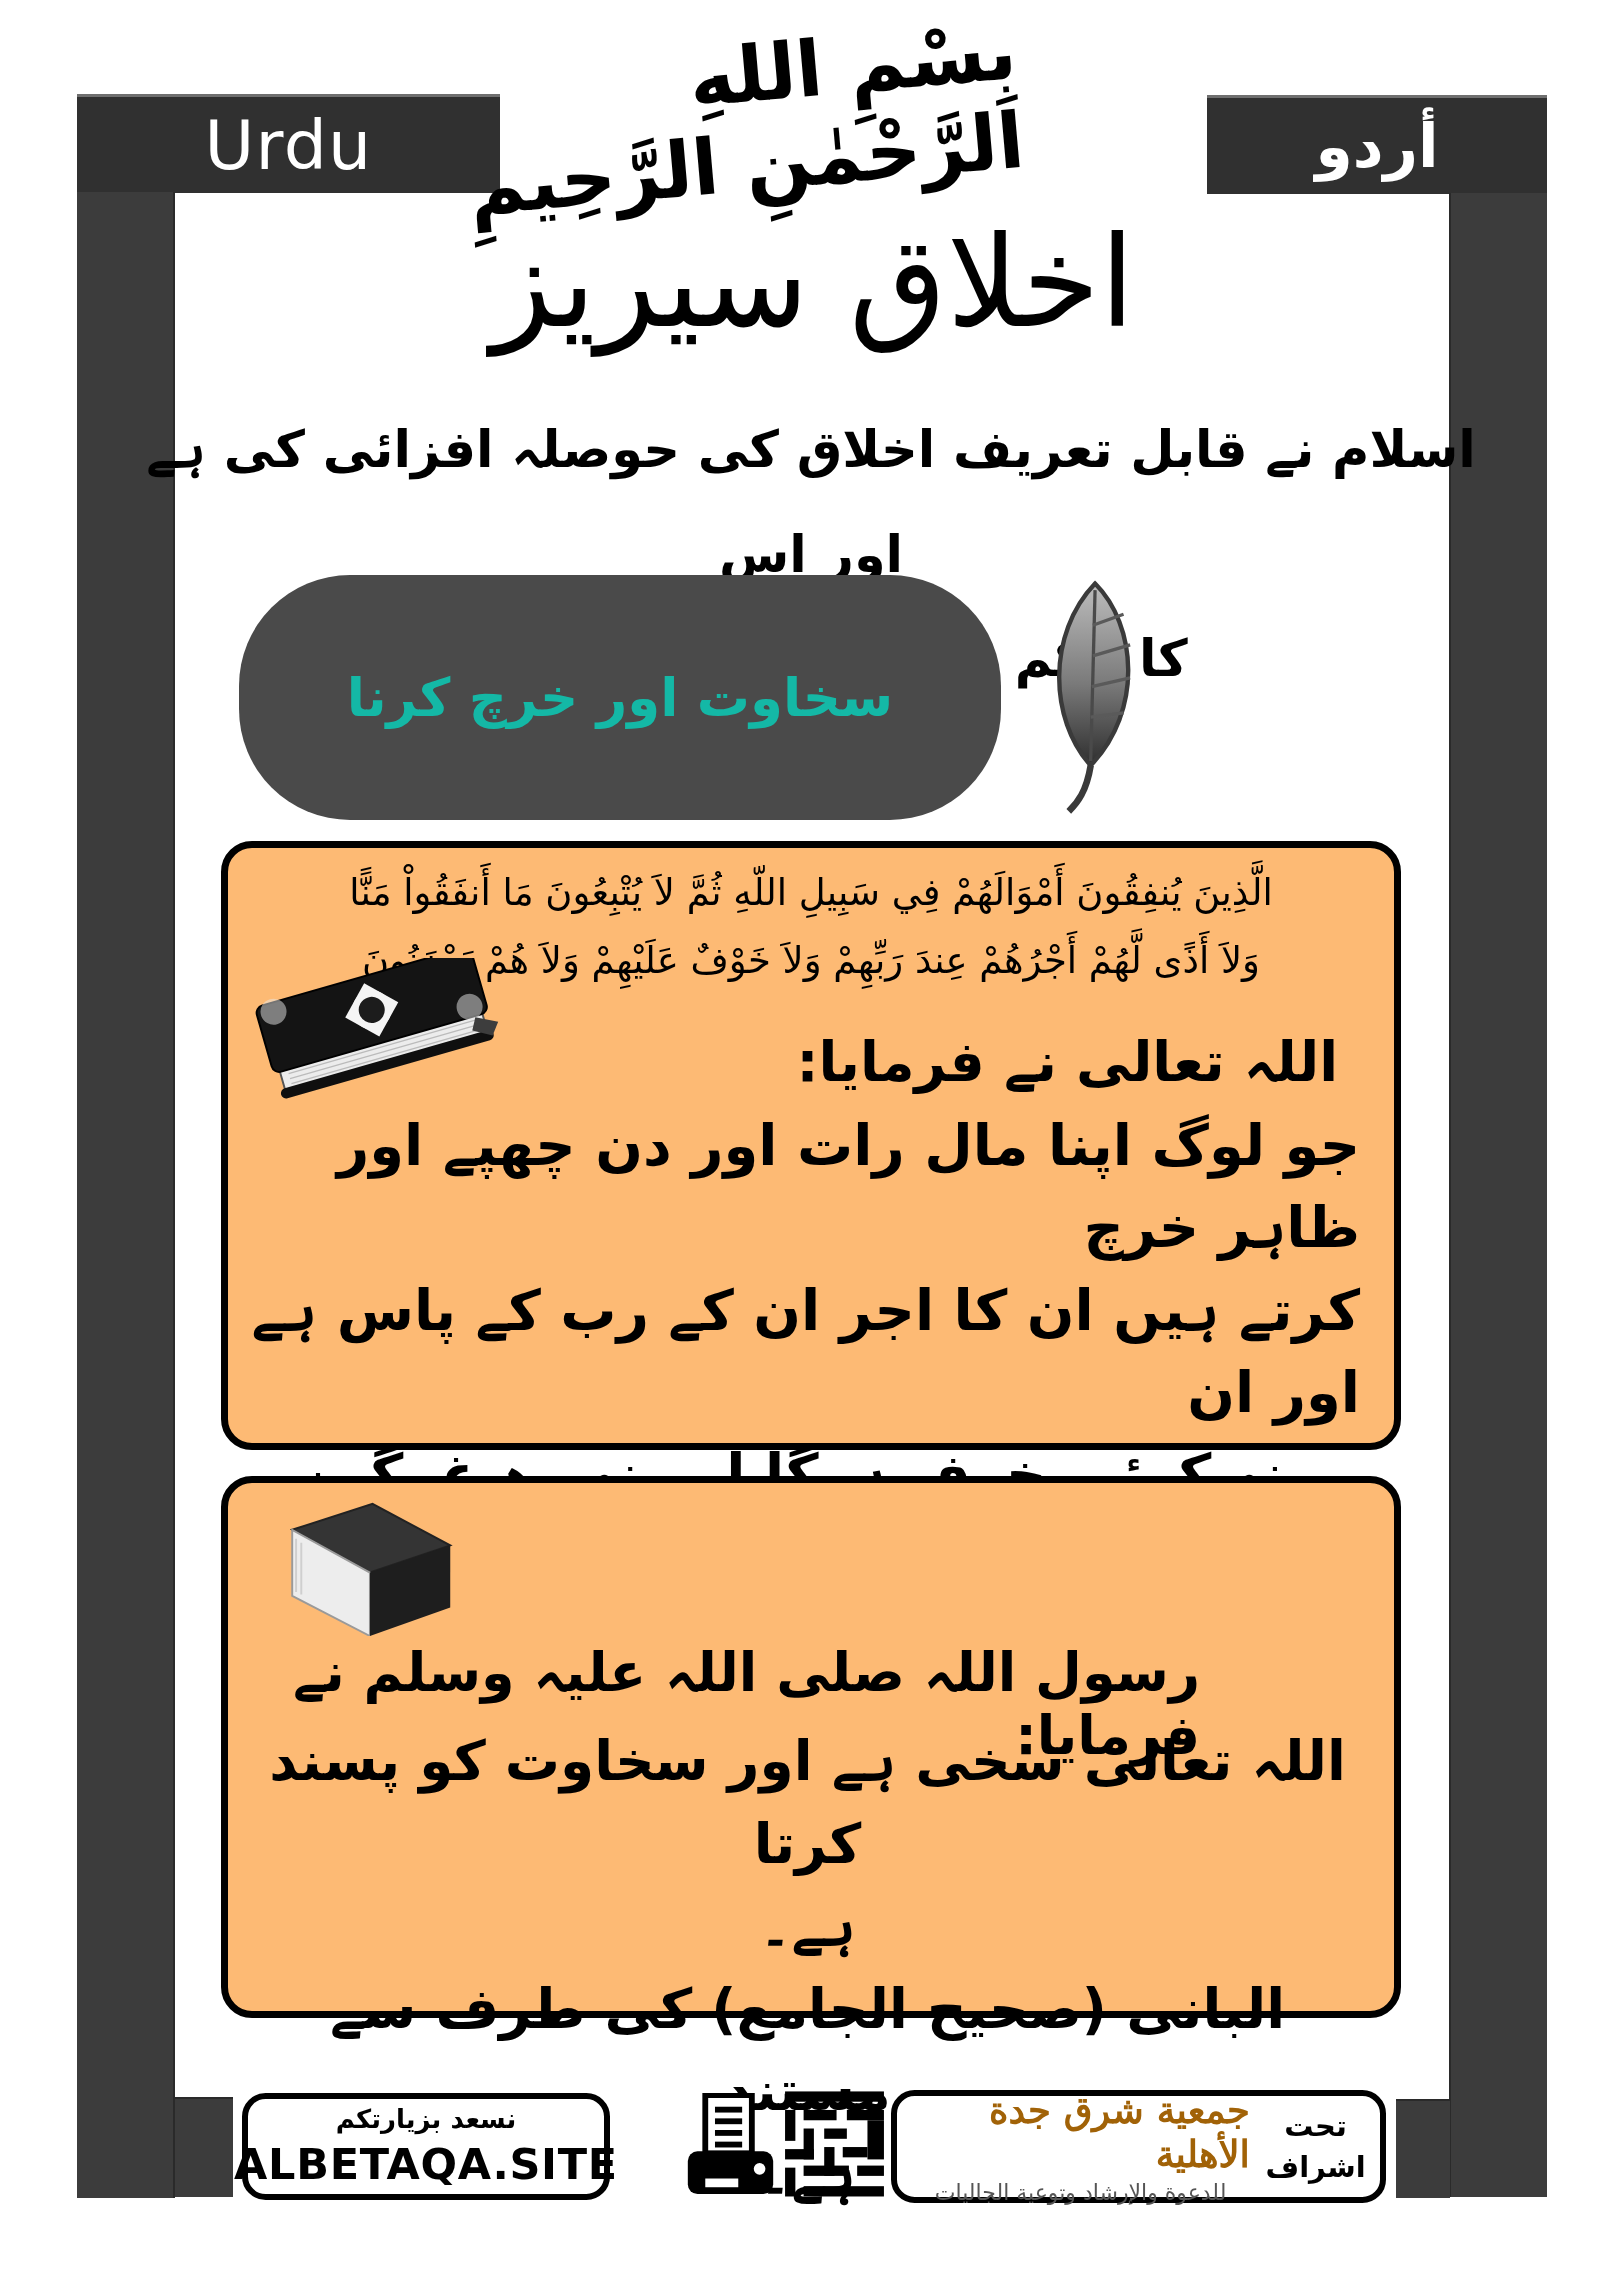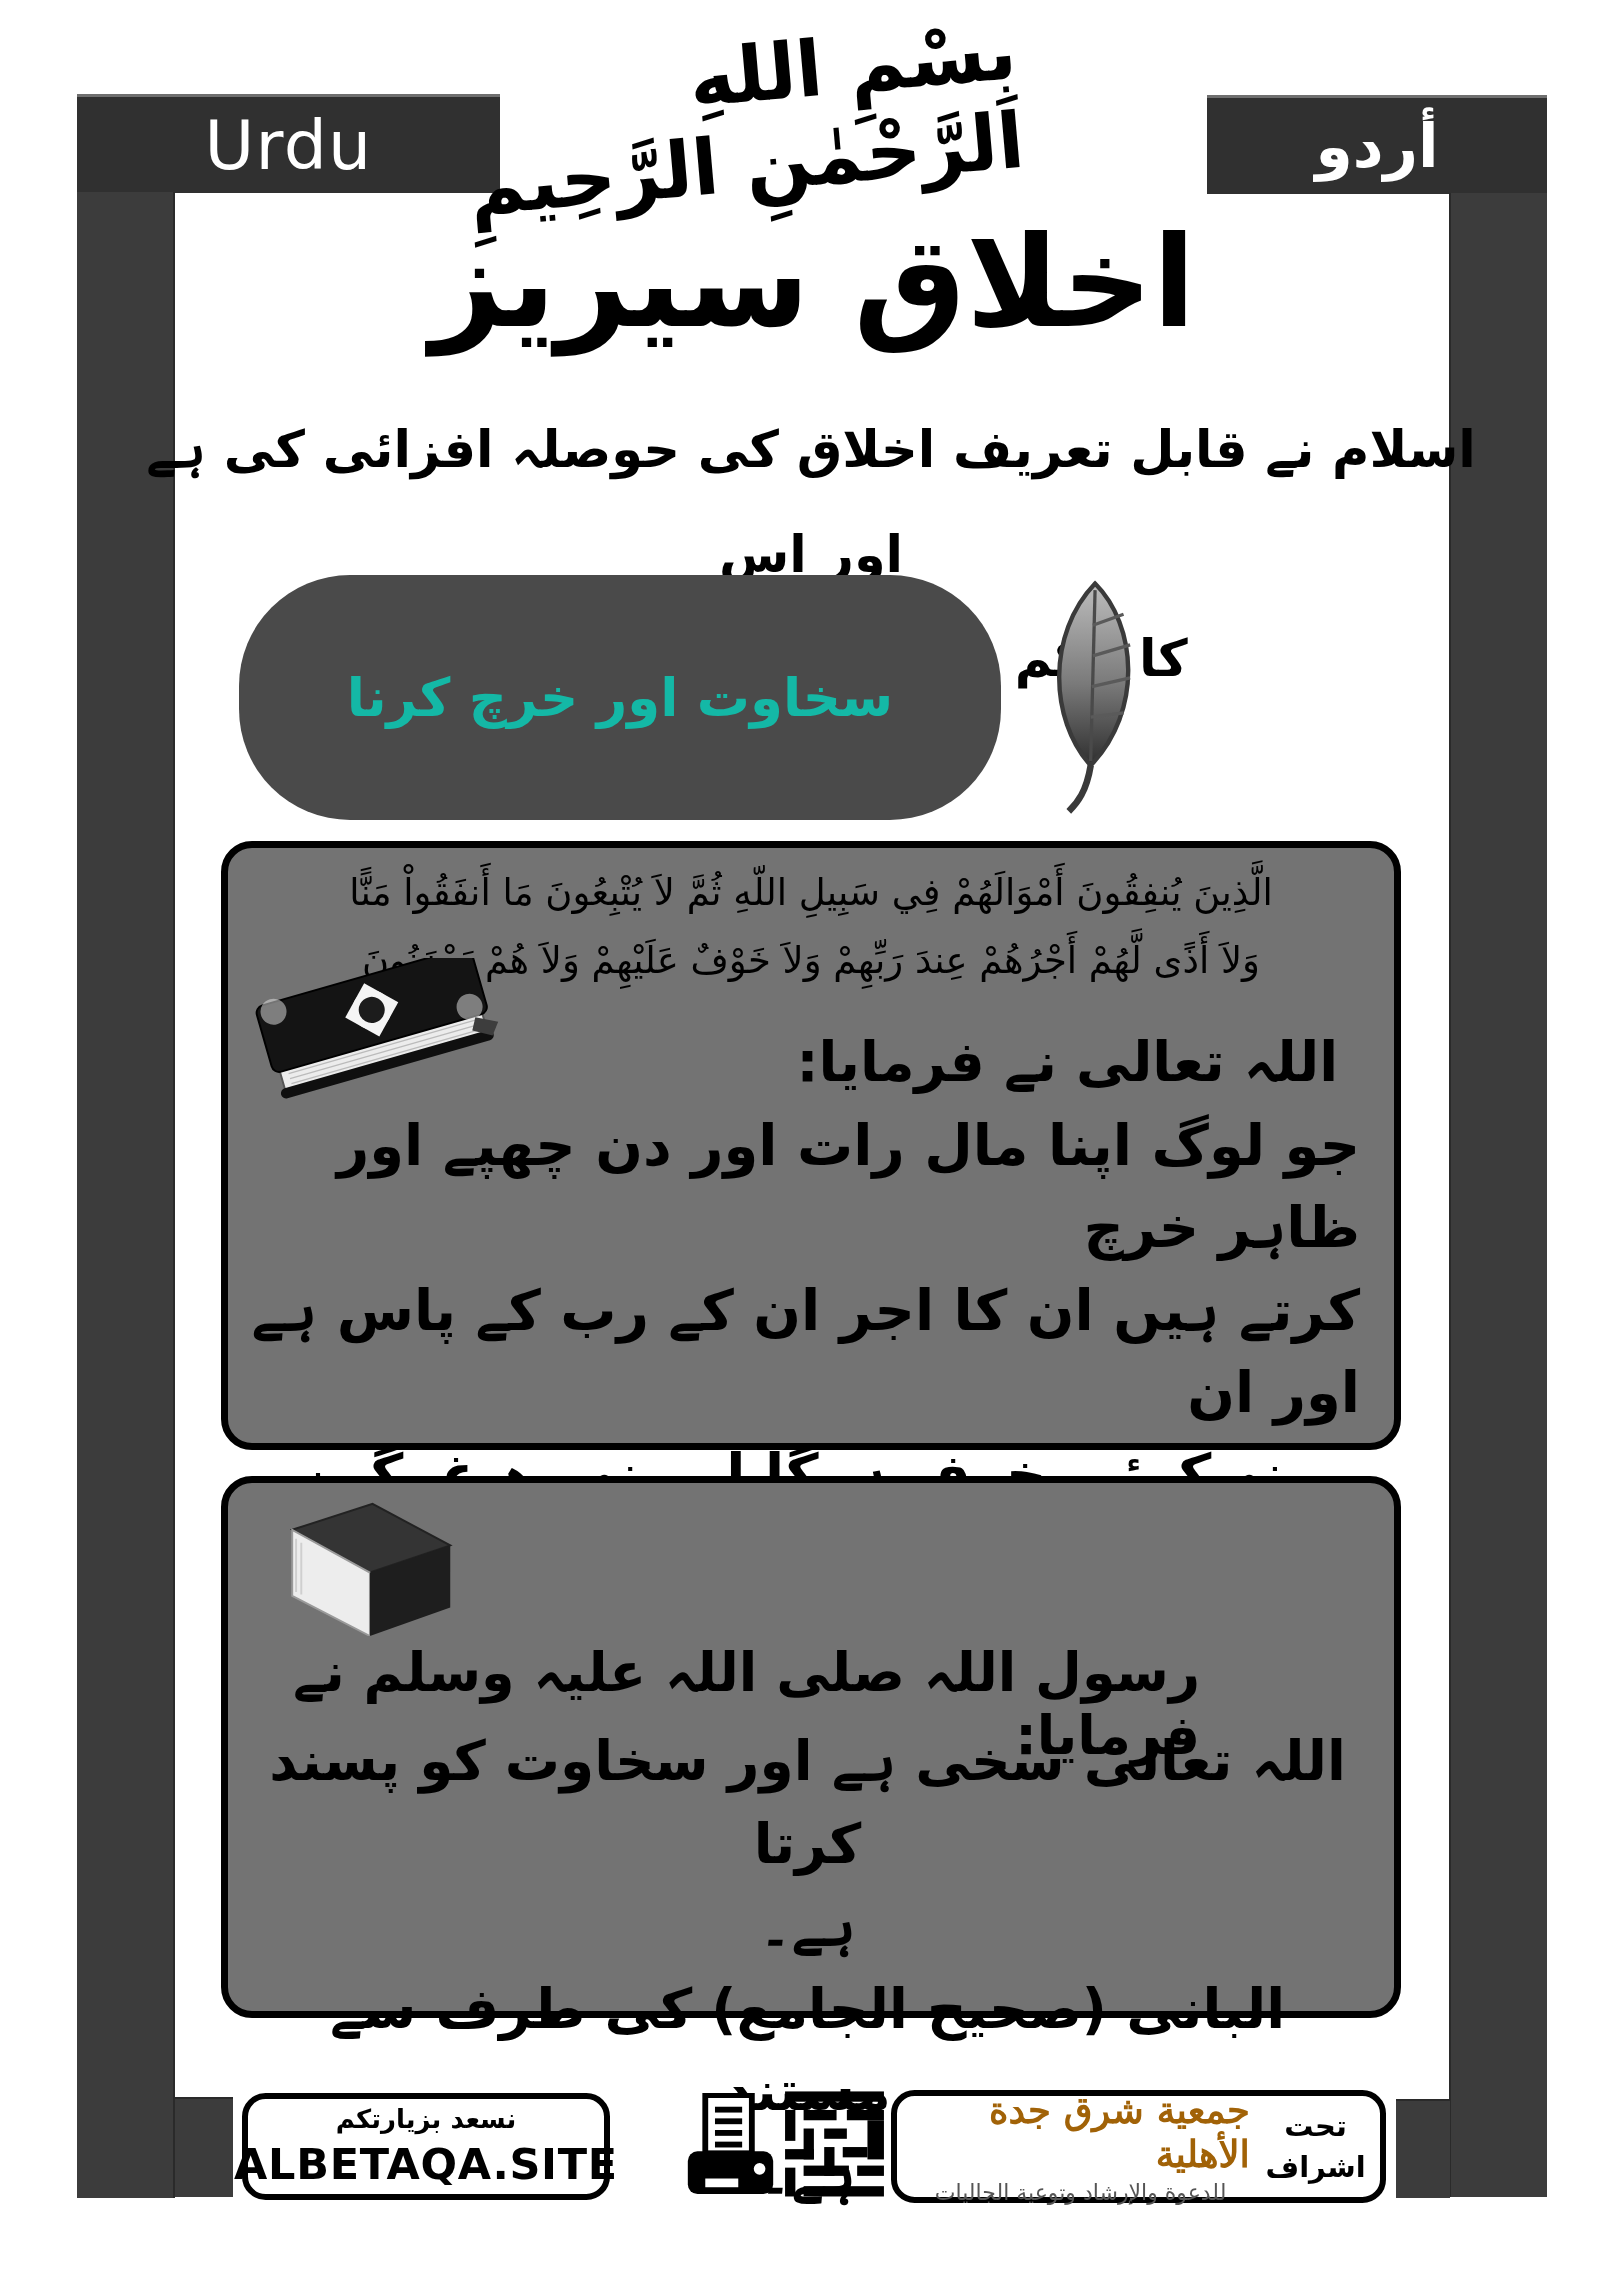--- a/index.html
+++ b/index.html
@@ -19,33 +19,33 @@
   .foot { position:absolute; background:#3c3c3c; }
   .foot-left  { left:175px;  top:2097px; width:58px;  height:100px; border-top:2.6px solid #2a2a2a; }
   .foot-right { left:1396px; top:2099px; width:54px;  height:99px; border-top:2.6px solid #2a2a2a; }
 
   
   .bismillah { position:absolute; left:393px; top:27.5px; width:628px; height:190px;
                display:flex; align-items:center; justify-content:center;
                font-size:77px; font-weight:bold; direction:rtl; color:#000;
                transform:rotate(-5deg); }
   .series-title { position:absolute; left:177px; top:209px; width:1272px; text-align:center;
-                  font-size:126px; font-weight:bold; color:#000; direction:rtl; }
+                  font-size:126px; font-weight:normal; color:#000; direction:rtl; }
   .intro { position:absolute; left:124px; top:398px; width:1374px; text-align:center;
            direction:rtl; font-weight:bold; font-size:51px; line-height:2.05; color:#000; }
 
   
   .topic-pill { position:absolute; left:239px; top:575px; width:762px; height:245px;
                 background:#4a4a4a; border-radius:111px;
                 display:flex; align-items:center; justify-content:center; }
   .topic-pill .lbl { color:#14b8a6; font-size:53px; font-weight:bold; direction:rtl; }
   .leaf { position:absolute; left:1013px; top:577px; width:151px; height:241px; }
 
   
-  .box { position:absolute; left:221px; width:1180px; background:#737373;
+  .box { position:absolute; left:221px; width:1180px; background:#fdba74;
          border:7.2px solid #000; border-radius:31px; }
   .box-quran  { top:841px; height:609px; }
   .box-hadith { top:1476px; height:542px; }
 
   .verse { position:absolute; left:0; right:0; top:10.5px; padding:0 29px; text-align:center;
            direction:rtl; font-size:37px; line-height:1.85; color:#000; }
   .quran-book { position:absolute; left:23.6px; top:110px; width:247px; height:143px; }
   .lead-quran { position:absolute; right:56px; left:275px; top:182px; text-align:right;
                 direction:rtl; font-size:55px; font-weight:bold; color:#000; }
   .translation { position:absolute; right:34px; left:18.3px; top:257px; direction:rtl;

